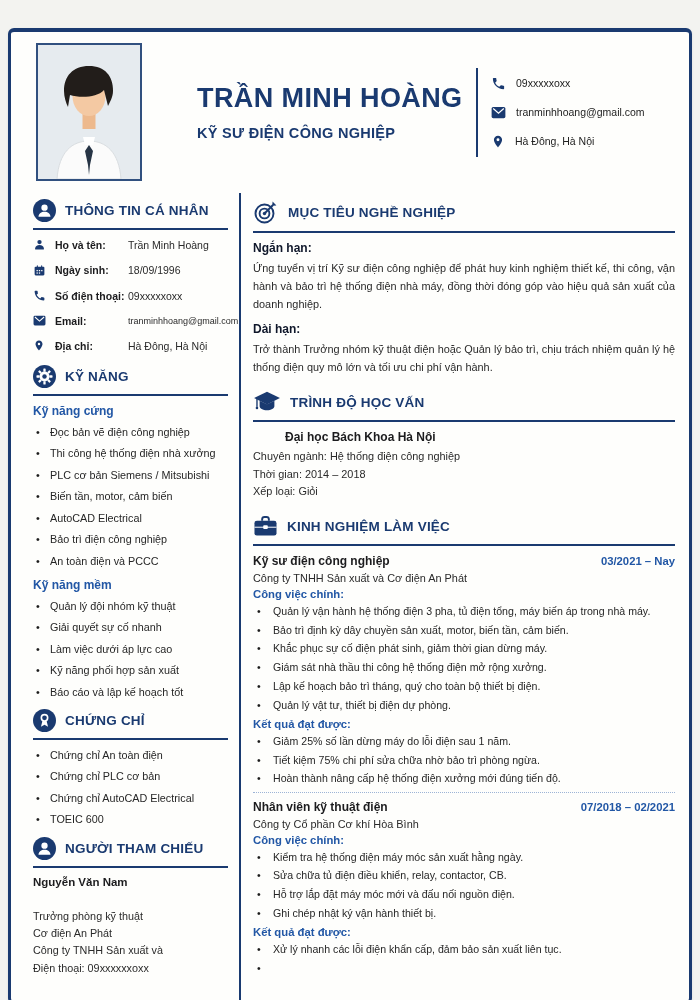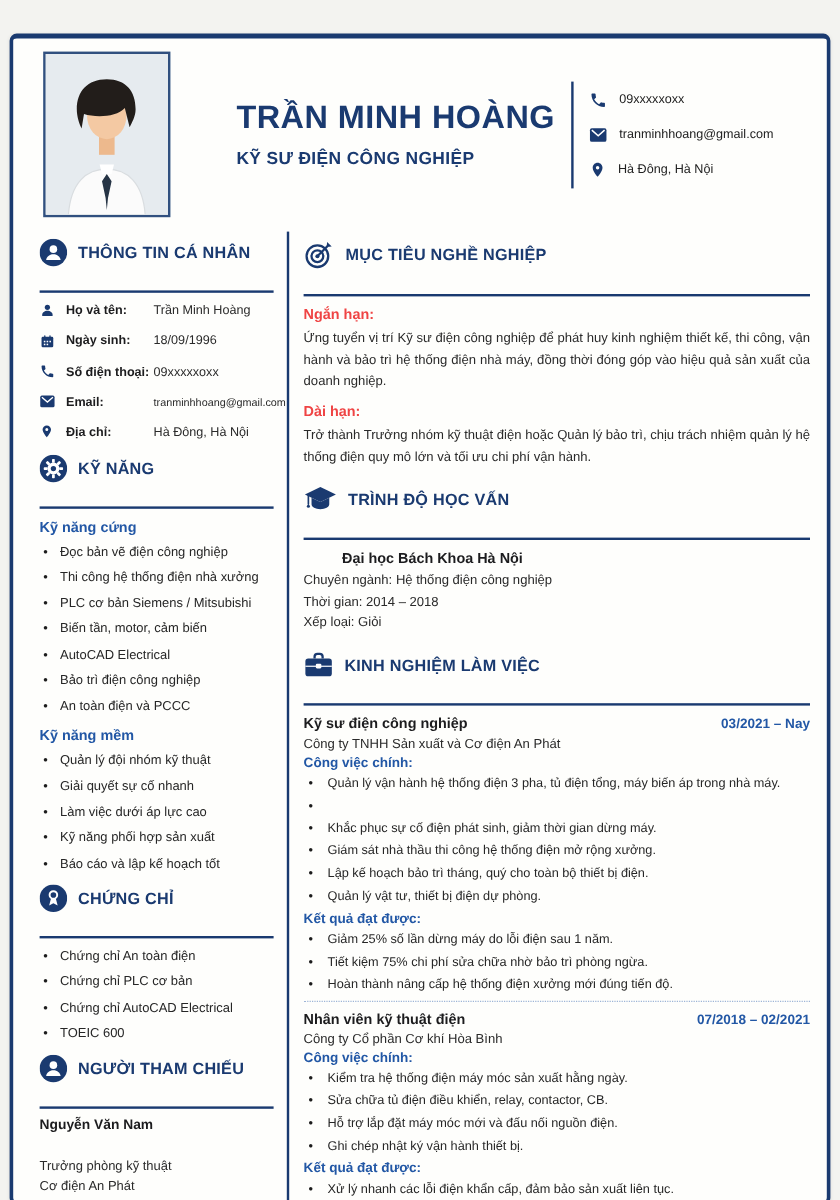--- a/index.html
+++ b/index.html
@@ -32,38 +32,38 @@
   .contactwrap{width:182px;flex:none;border-left:2px solid #1a3a70;padding:8px 0 8px 13px;display:flex;flex-direction:column;gap:15px;}
   .contact-item{display:flex;align-items:center;gap:10px;font-size:10.5px;color:#222;}
   .contact-item .cicon{flex:none;display:flex;}
   
   .columns{display:flex;flex:1;min-height:0;padding:4px 14px 0 22px;}
   .col-left{width:195px;flex:none;padding-right:11px;border-right:2px solid #1a3a70;}
   .col-right{flex:1;min-width:0;padding-left:12px;}
   
   .sec{margin-top:10px;}
   .sec:first-child{margin-top:6px;}
-  .sec-head{display:flex;align-items:center;gap:9px;border-bottom:2.5px solid #1a3a70;padding-bottom:20px;margin-bottom:8px;}
+  .sec-head{display:flex;align-items:center;gap:9px;border-bottom:2.5px solid #1a3a70;padding-bottom:6px;margin-bottom:8px;}
   .sec-head .sicon{flex:none;display:flex;}
   .sec-head .ttl{font-size:13.5px;font-weight:bold;color:#1a3a70;letter-spacing:.2px;white-space:nowrap;}
   
   .pi-row{display:flex;align-items:center;margin-bottom:12.5px;font-size:10.5px;}
   .pi-icon{width:14px;flex:none;margin-right:8px;display:flex;}
   .pi-label{font-weight:bold;color:#1c1c1e;width:73px;flex:none;}
   .pi-value{color:#2a2a2a;white-space:nowrap;}
   .pi-value.sm{font-size:9px;}
   
   .subhead{color:#2257a5;font-weight:bold;font-size:12px;margin:6px 0 7px;}
   .blt{display:flex;font-size:10.8px;line-height:1.3;margin-bottom:7.5px;color:#262626;}
   .blt .dot{flex:none;width:14px;margin-left:3px;color:#1c1c1c;}
   
   .ref-name{font-weight:bold;font-size:11.5px;color:#1c1c1e;margin-bottom:20px;}
   .ref-line{font-size:10.8px;line-height:1.62;color:#2a2a2a;}
   
-  .obj-label{color:#ef4444;font-weight:bold;font-size:12px;margin:3px 0 4px;}
+  .obj-label{color:#0f172a;font-weight:bold;font-size:12px;margin:3px 0 4px;}
   .obj-text{font-size:10.9px;line-height:1.66;text-align:justify;color:#2a2a2a;}
   
   .edu-school{font-weight:bold;font-size:12px;color:#1c1c1e;margin-bottom:4px;padding-left:32px;}
   .edu-line{font-size:10.9px;line-height:1.6;color:#2a2a2a;}
   
   .job-head{display:flex;justify-content:space-between;align-items:baseline;}
   .job-role{font-weight:bold;font-size:12px;color:#1c1c1e;}
   .job-period{font-weight:bold;font-size:11.3px;color:#2257a5;white-space:nowrap;}
   .job-company{font-size:10.9px;margin:4px 0 2px;color:#2a2a2a;}
   .job-sub{color:#2257a5;font-weight:bold;font-size:11.3px;margin:4px 0 5px;}
@@ -375,20 +375,21 @@
             <span class="job-period">03/2021 – Nay</span>
           </div>
           <div class="job-company">Công ty TNHH Sản xuất và Cơ điện An Phát</div>
           <div class="job-sub">Công việc chính:</div>
           <div class="jblt">
               <span class="dot">•</span>
               <span>Quản lý vận hành hệ thống điện 3 pha, tủ điện tổng, máy biến áp trong nhà máy.</span>
             </div>
           <div class="jblt">
               <span class="dot">•</span>
+              <span>Bảo trì định kỳ dây chuyền sản xuất, motor, biến tần, cảm biến.</span>
             </div>
           <div class="jblt">
               <span class="dot">•</span>
               <span>Khắc phục sự cố điện phát sinh, giảm thời gian dừng máy.</span>
             </div>
           <div class="jblt">
               <span class="dot">•</span>
               <span>Giám sát nhà thầu thi công hệ thống điện mở rộng xưởng.</span>
             </div>
           <div class="jblt">

